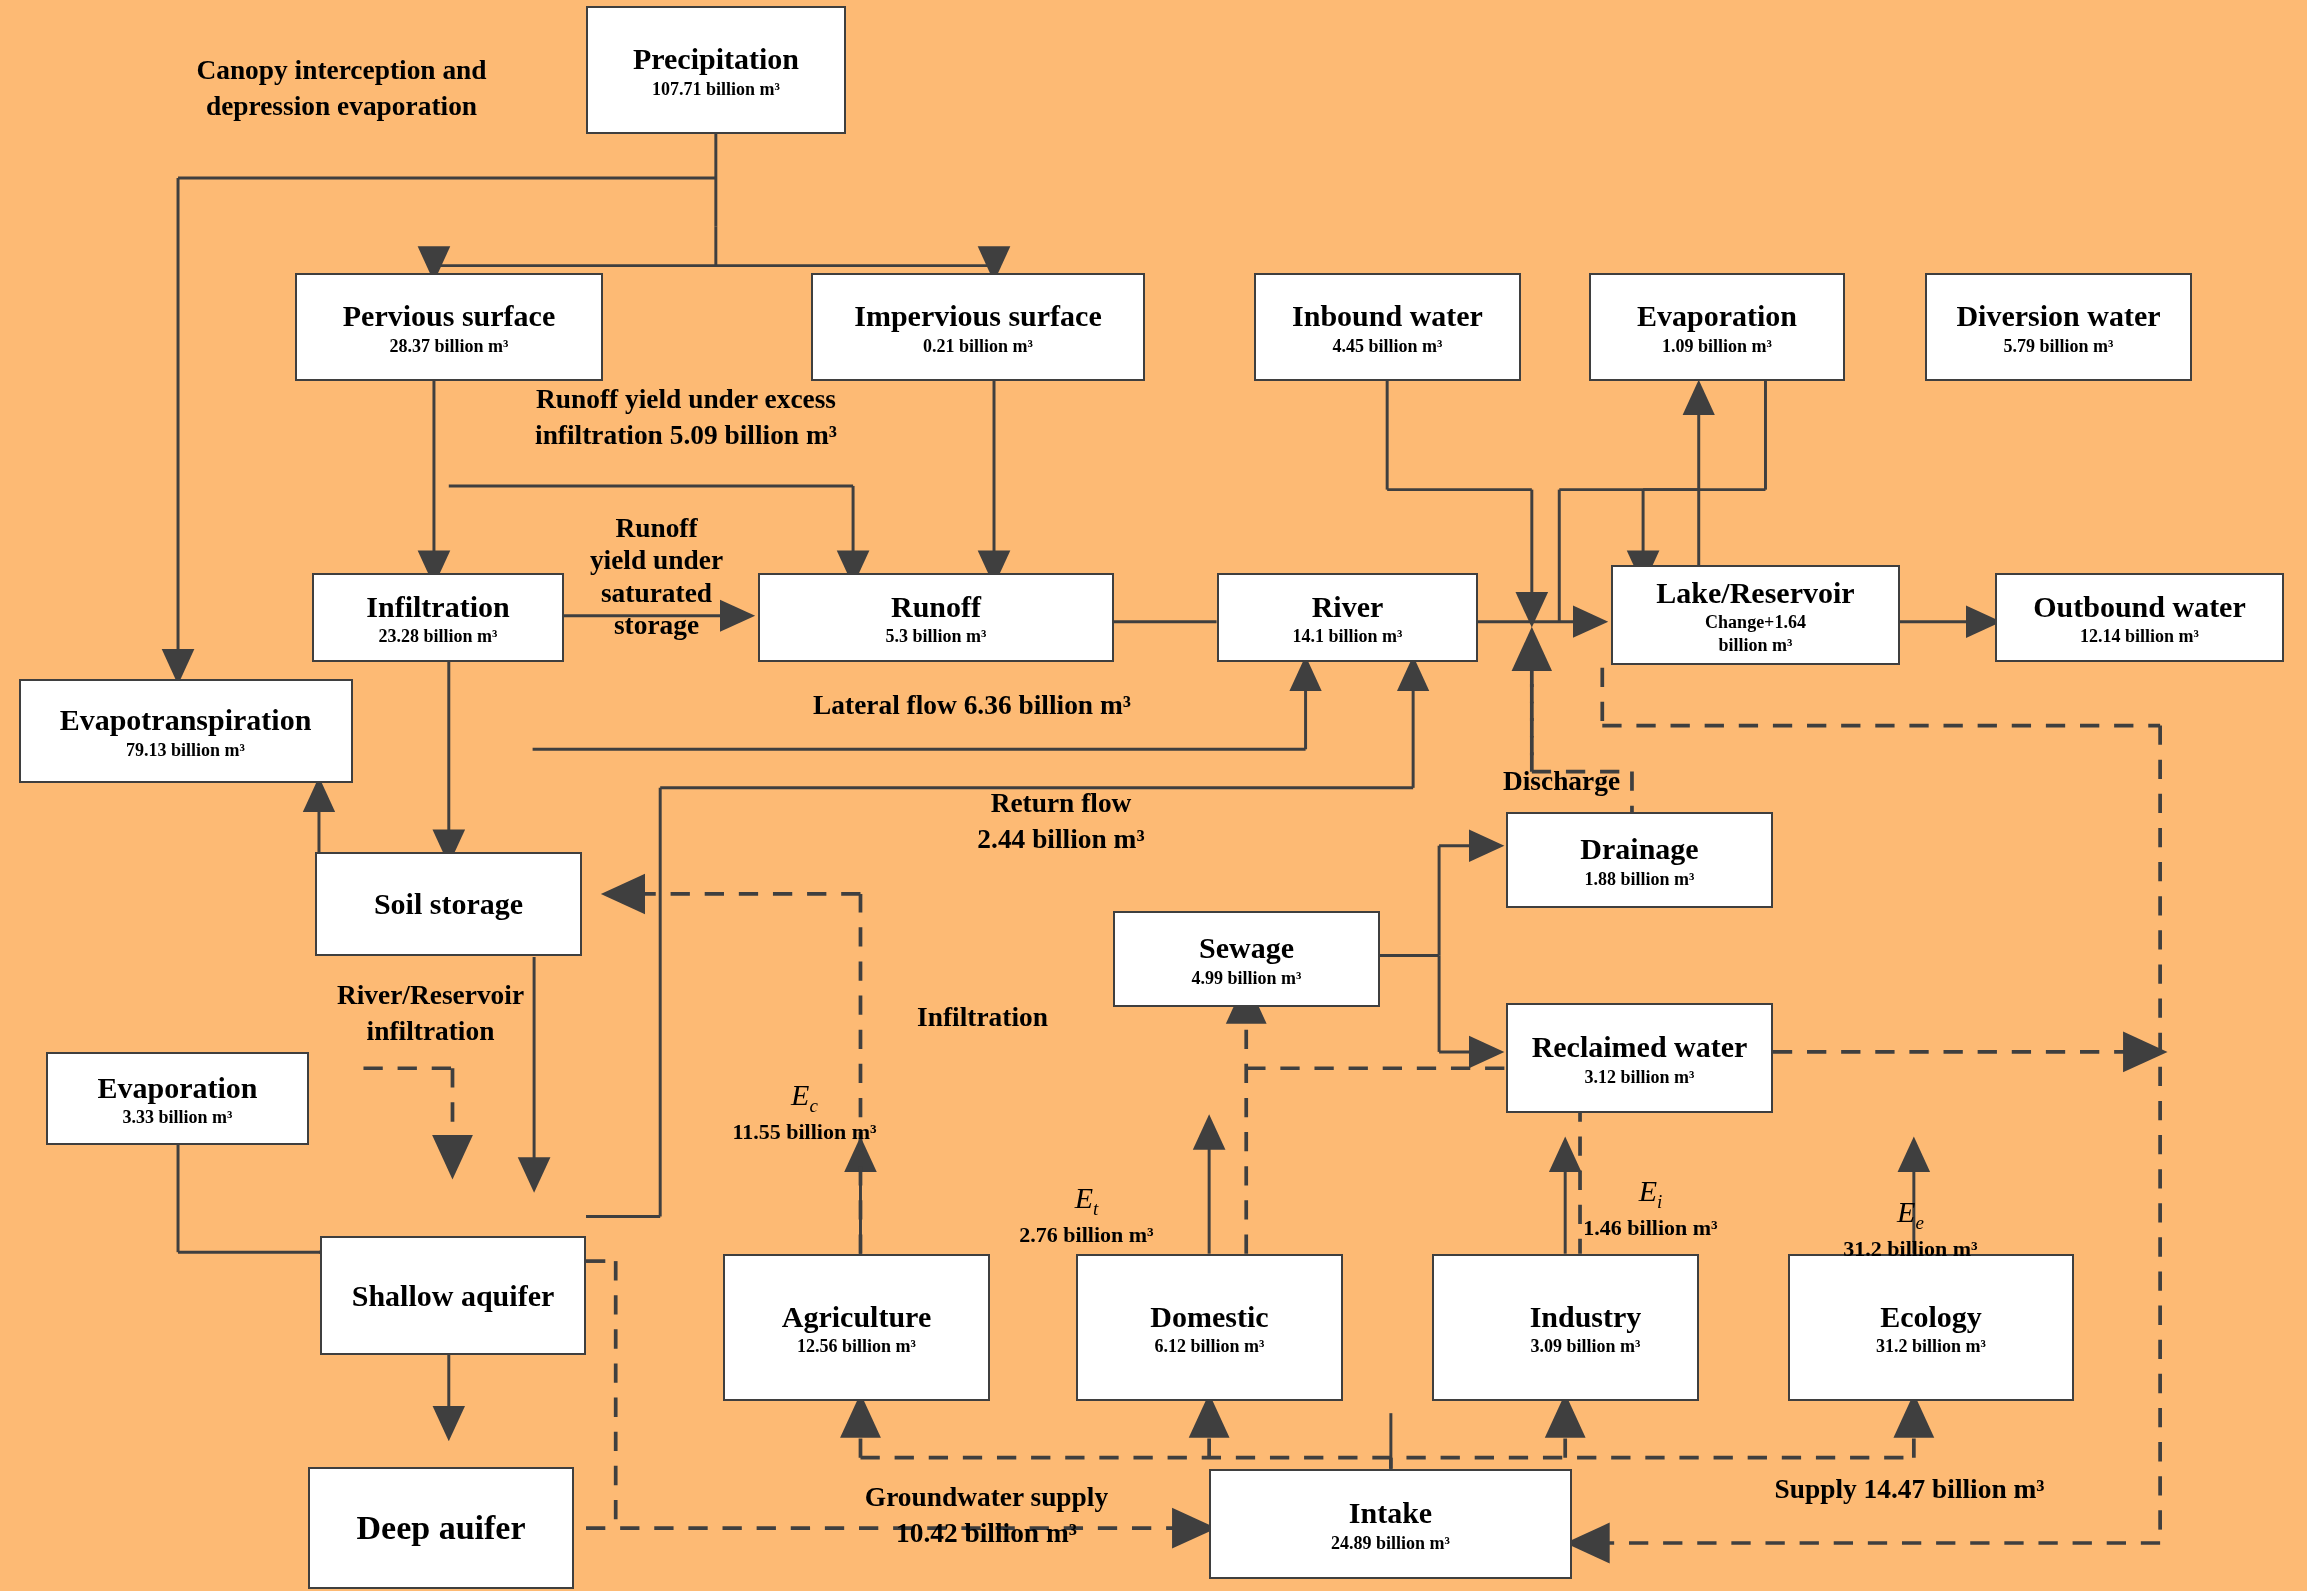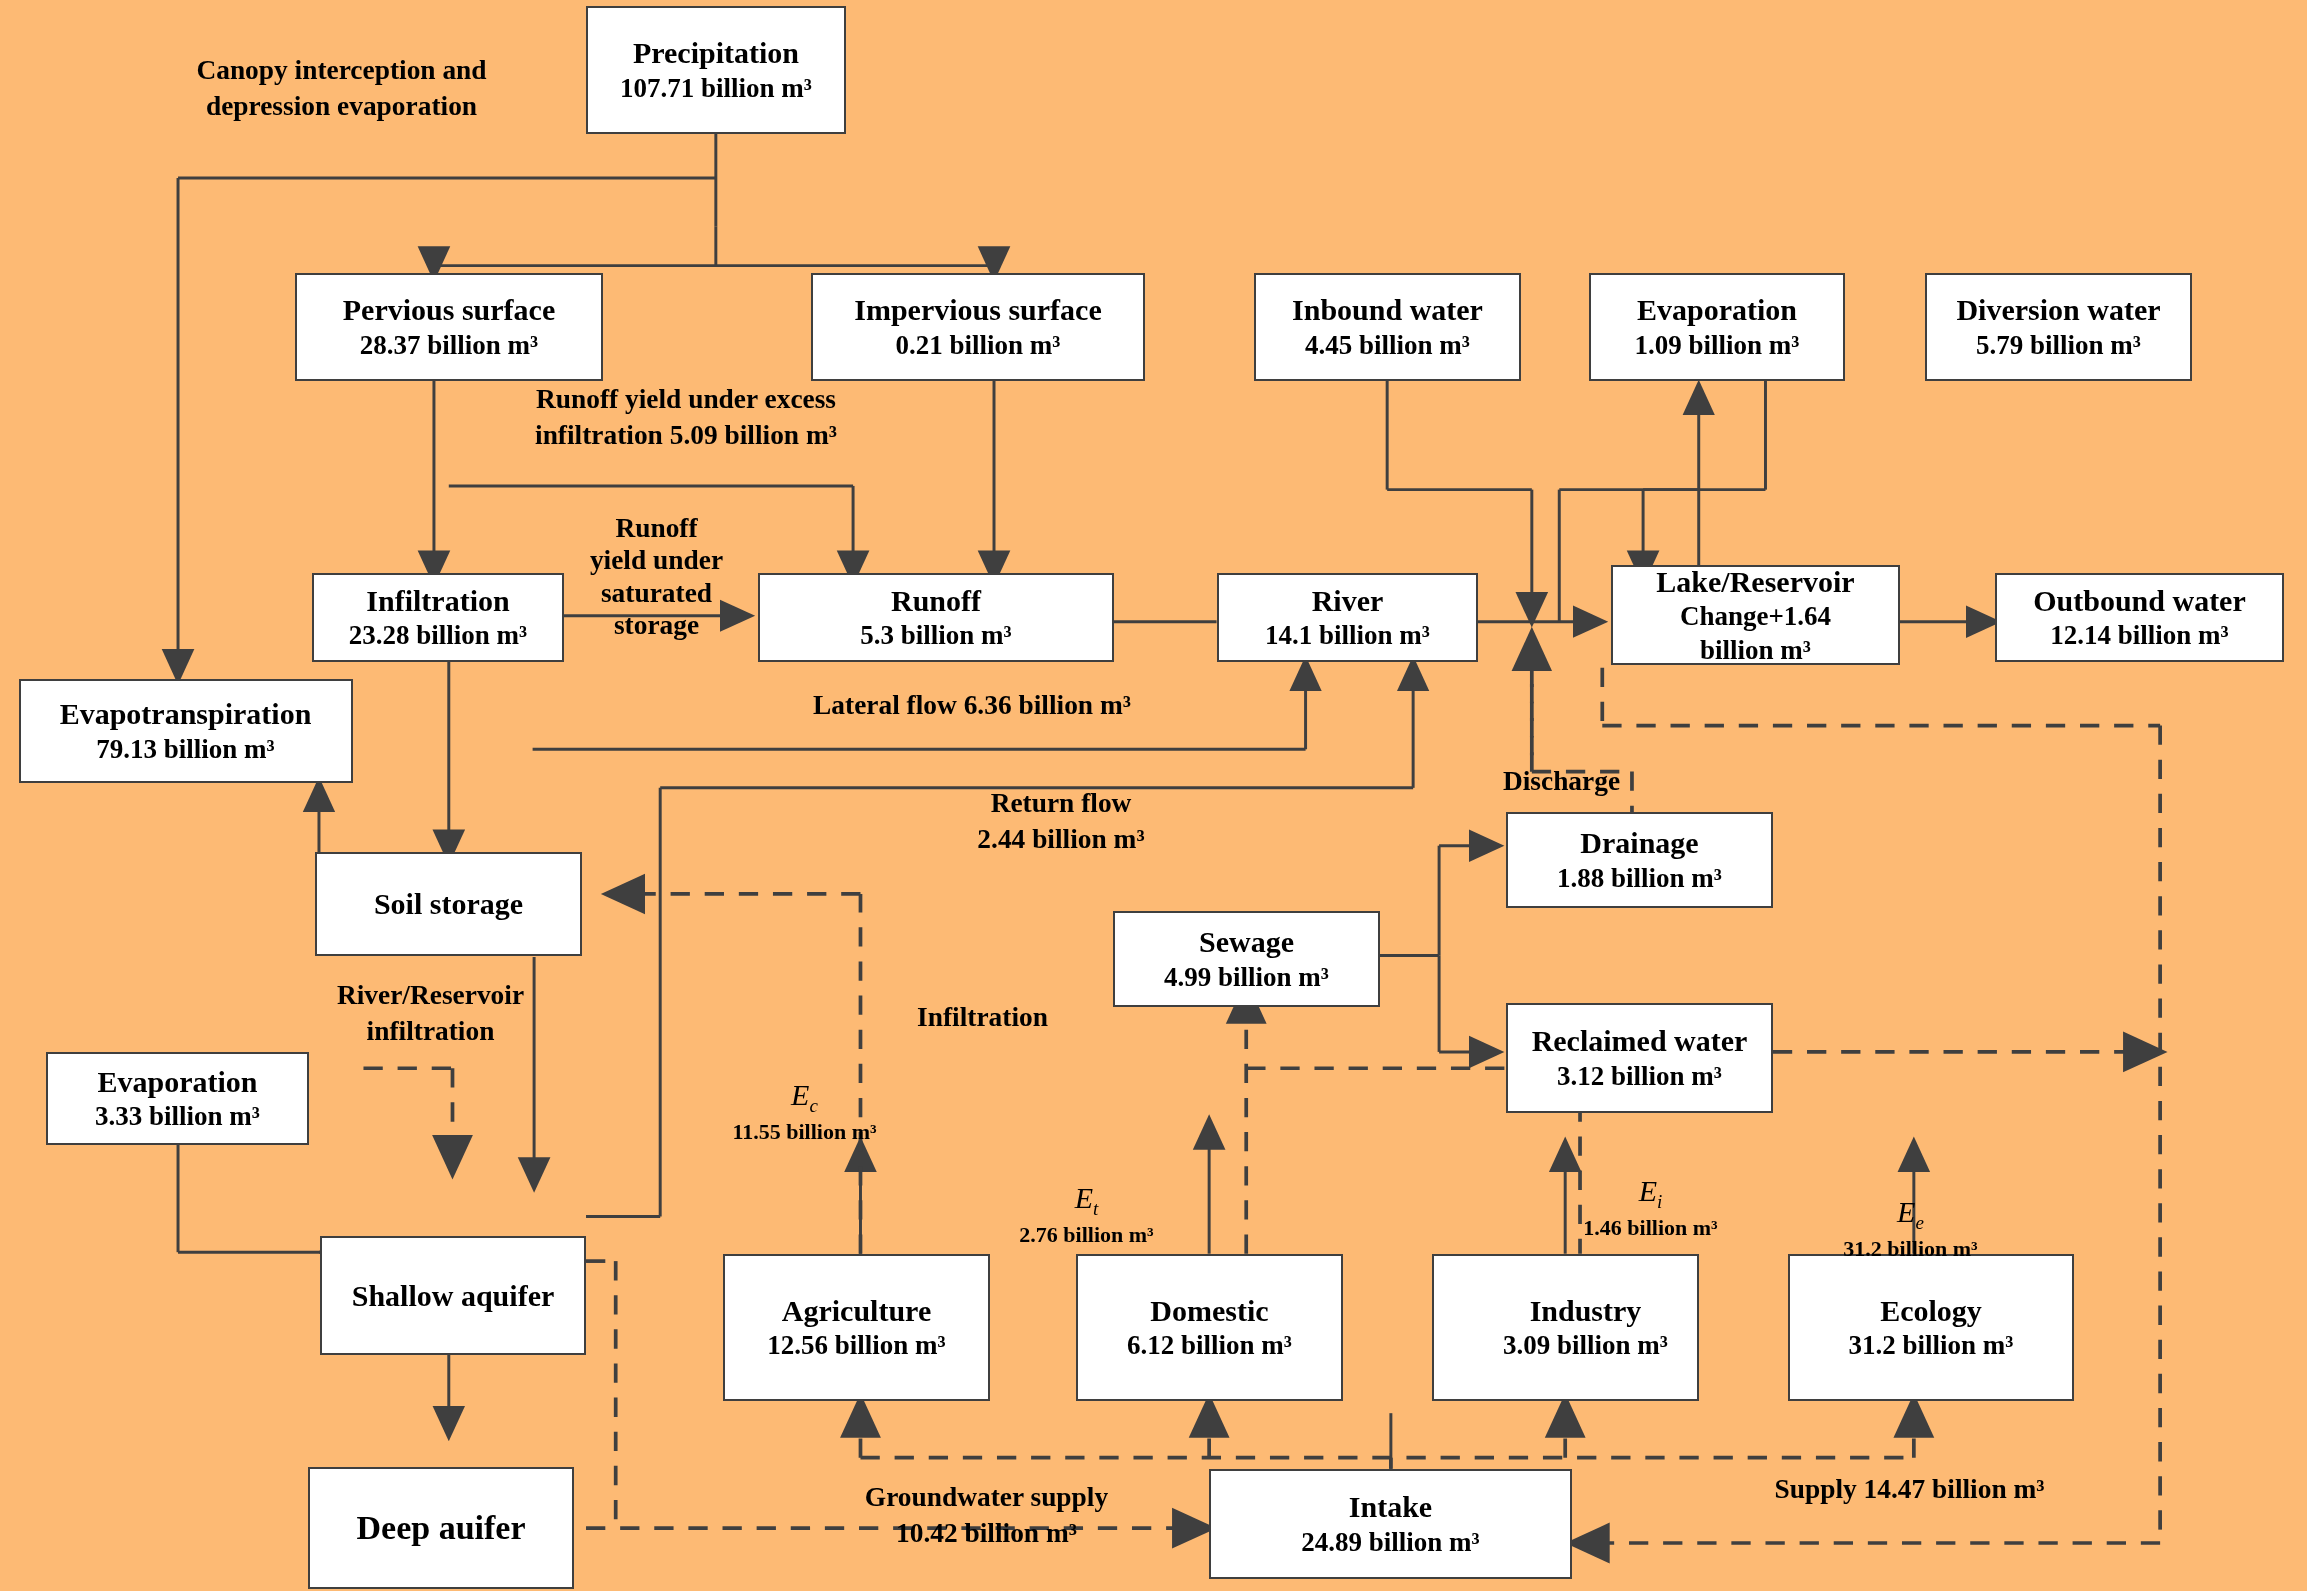--- a/index.html
+++ b/index.html
@@ -3,21 +3,21 @@
 <meta charset="utf-8">
 <style>
   html,body{margin:0;padding:0;background:#ffffff;}
   body{font-family:"Liberation Serif",serif;}
   #stage{position:relative;width:2307px;height:1592px;background:#fdba74;overflow:hidden;}
   svg#wires{position:absolute;left:0;top:0;width:2307px;height:1592px;}
   .node{position:absolute;box-sizing:border-box;border:2.2px solid #3f3f3f;background:#fff;
         display:flex;flex-direction:column;align-items:center;justify-content:center;
         text-align:center;font-weight:bold;color:#000;line-height:1.25;}
   .node .t{font-size:30px;white-space:nowrap;}
-  .node .v{font-size:27px;white-space:nowrap;}
+  .node .v{font-size:18px;white-space:nowrap;}
   .node.big .t{font-size:34px;}
   .lbl{position:absolute;font-weight:bold;color:#000;text-align:center;line-height:1.3;
        font-size:27.4px;white-space:pre;}
   .elab{position:absolute;text-align:center;line-height:1.25;color:#000;}
   .elab .sym{font-style:italic;font-weight:normal;font-size:30px;font-family:"Liberation Serif",serif;}
   .elab .sym sub{font-size:19px;font-style:italic;}
   .elab .num{font-weight:bold;font-size:22px;white-space:nowrap;}
 </style>
 </head>
 <body>

